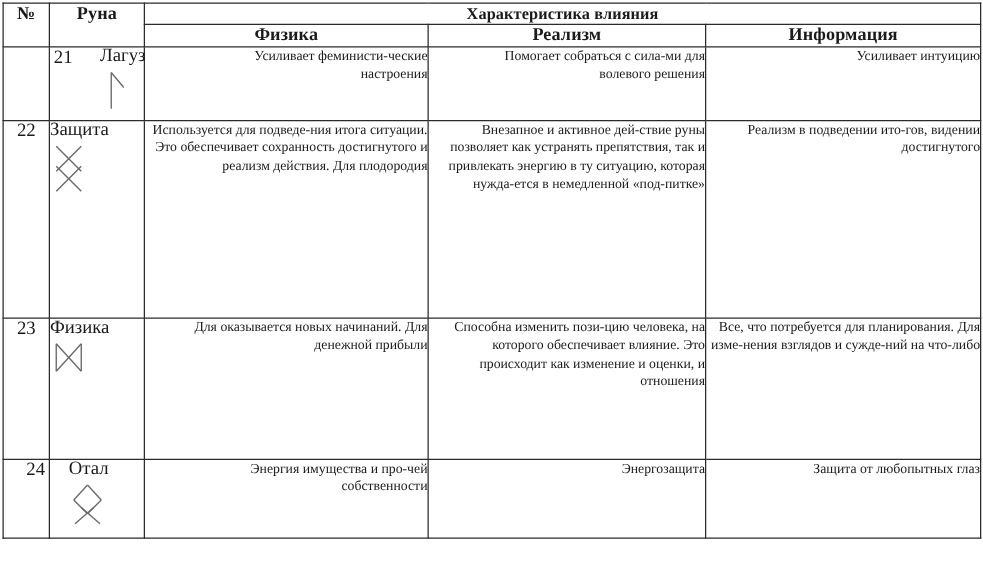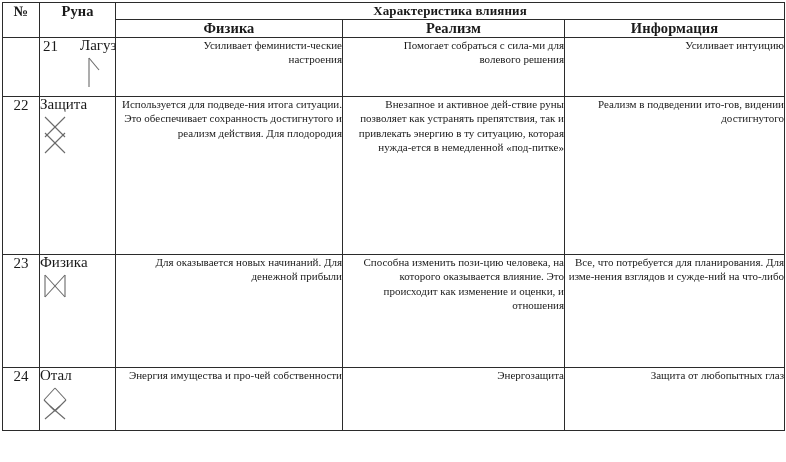--- a/index.html
+++ b/index.html
@@ -92,21 +92,21 @@
     padding: 9px 8px 6px 9px;
     text-align: right;
     vertical-align: top;
     hyphens: manual;
   }
 
   
   tr.r21 td { height: 58px; padding-left: 40px; }
   tr.r22 td { height: 157px; }
   tr.r23 td { height: 112px; margin-top: 32px; }
-  tr.r24 td { height: 62px; }
+  tr.r24 td { height: 62px; padding-left: 15px; }
 
   svg.glyph { display: block; }
 </style>
 </head>
 <body>
 
 <div class="page">
 
   <table class="rune-table">
     <colgroup>
@@ -173,21 +173,21 @@
           <span class="rune-glyph">
             <svg class="glyph" width="30" height="26" viewBox="0 0 30 26" fill="none" stroke="#6a6a6a" stroke-width="1.1">
               <line x1="5" y1="2" x2="5" y2="24"></line>
               <line x1="25" y1="2" x2="25" y2="24"></line>
               <line x1="5" y1="2" x2="25" y2="24"></line>
               <line x1="25" y1="2" x2="5" y2="24"></line>
             </svg>
           </span>
         </td>
         <td class="txt">Для оказывается новых начинаний. Для денежной прибыли</td>
-        <td class="txt">Способна изменить пози-цию человека, на которого оказывается влияние. Это происходит как изменение и оценки, и отношения</td>
+        <td class="txt">Способна изменить пози-цию человека, на которого обеспечивает влияние. Это происходит как изменение и оценки, и отношения</td>
         <td class="txt">Все, что потребуется для планирования. Для изме-нения взглядов и сужде-ний на что-либо</td>
       </tr>
 
       <tr class="r24">
         <td class="num">24</td>
         <td class="rune">
           <span class="rune-name">Отал</span>
           <span class="rune-glyph">
             <svg class="glyph" width="30" height="34" viewBox="0 0 30 34" fill="none" stroke="#6a6a6a" stroke-width="1.1">
               <line x1="15" y1="2" x2="26" y2="14"></line>

